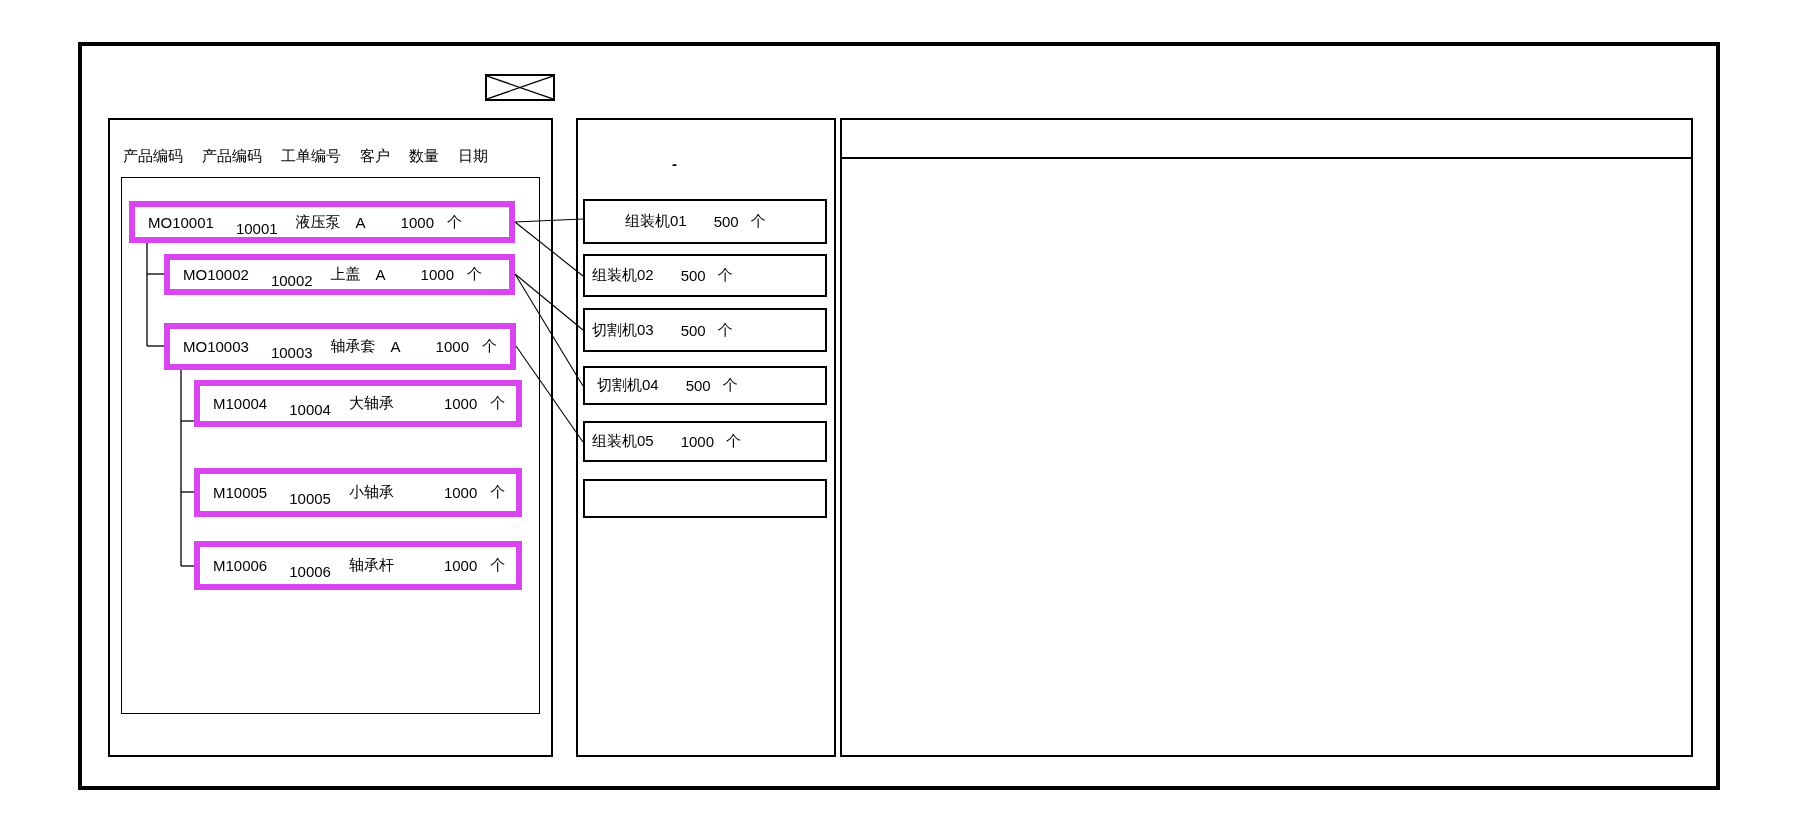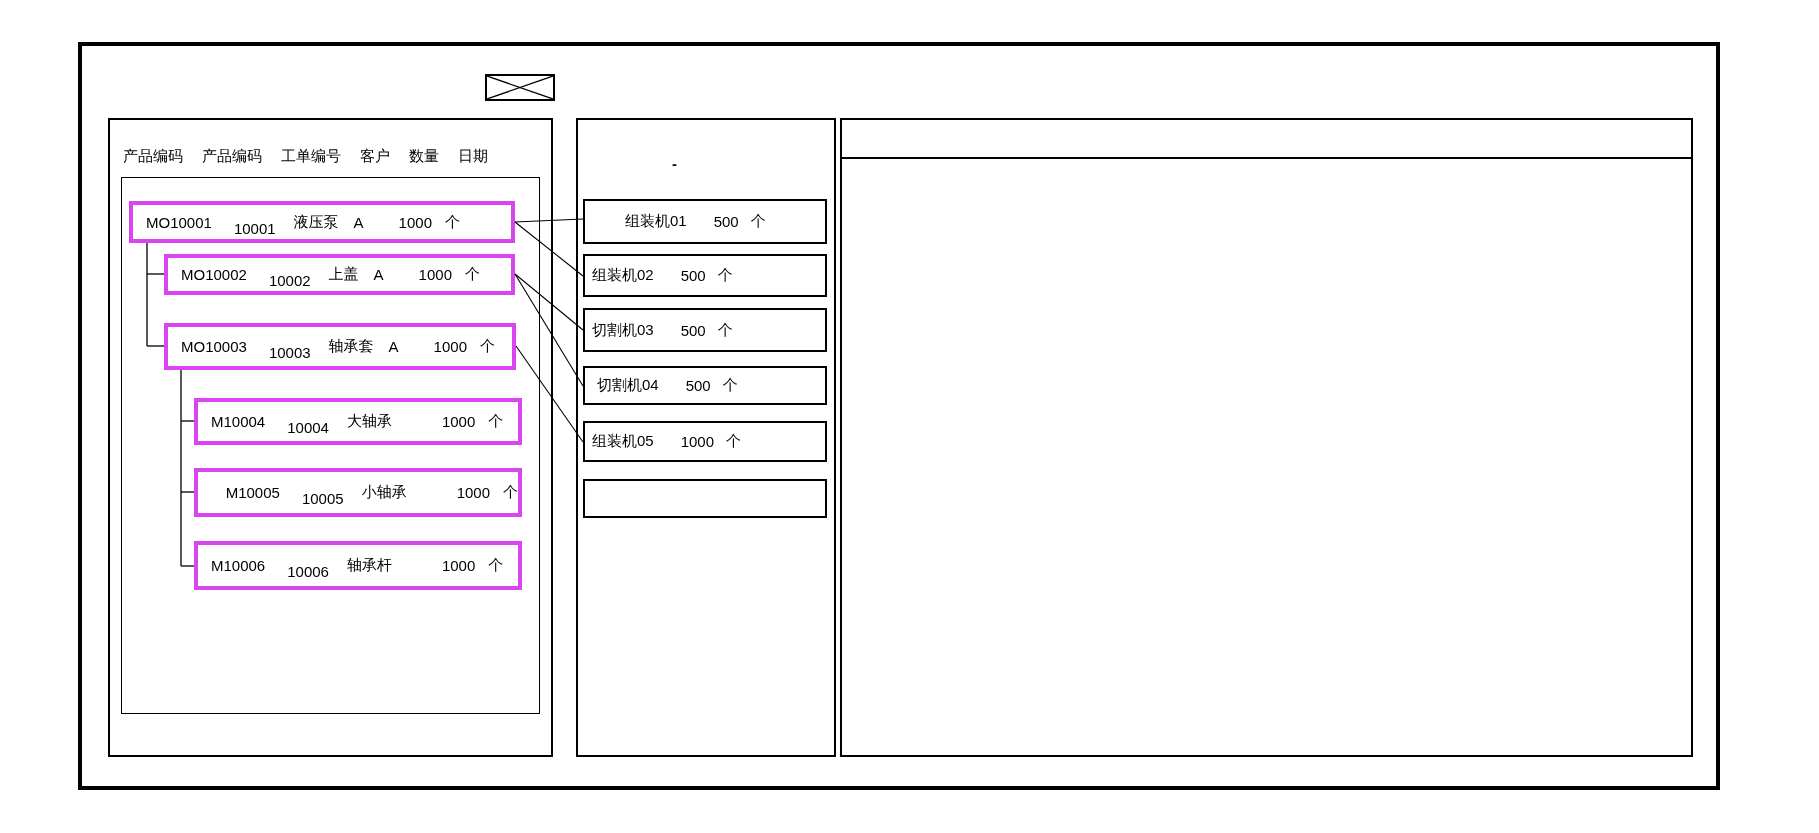--- a/index.html
+++ b/index.html
@@ -18,33 +18,33 @@
   .panel.left{left:108px;top:118px;width:445px;height:639px;}
   .panel.mid{left:576px;top:118px;width:260px;height:639px;}
   .panel.right{left:840px;top:118px;width:853px;height:639px;}
   .divider{left:840px;top:157px;width:853px;height:0;border-top:2px solid #000;}
   
   .cols{left:123px;top:146px;height:20px;display:flex;align-items:center;font-size:15px;white-space:nowrap;}
   .cols span{margin-right:19px;}
   
   .tree-box{left:121px;top:177px;width:419px;height:537px;border:1.5px solid #000;background:#fff;}
   
-  .node{border:4px solid #d946ef;background:#fff;display:flex;align-items:center;
+  .node{border:6px solid #d946ef;background:#fff;display:flex;align-items:center;
         font-size:15px;padding-left:13px;white-space:nowrap;overflow:hidden;}
   .node .f{display:inline-block;}
   .node .fid{margin-right:22px;}
   .node .fcode{margin-right:18px;margin-top:12px;}
   .node .fname{margin-right:15px;}
   .node .fcust{margin-right:35px;}
   .node .fqty{margin-right:13px;}
   .n1{left:129px;top:201px;width:386px;height:42px;}
   .n2{left:164px;top:254px;width:351px;height:41px;}
   .n3{left:164px;top:323px;width:352px;height:47px;}
-  .n4{left:194px;top:398px;width:328px;height:47px;}
-  .n5{left:194px;top:468px;width:328px;height:49px;justify-content:flex-end;}
+  .n4{left:194px;top:380px;width:328px;height:47px;}
+  .n5{left:194px;top:468px;width:328px;height:49px;}
   .n6{left:194px;top:541px;width:328px;height:49px;}
   
   .mrow{left:583px;width:244px;border:2px solid #000;background:#fff;display:flex;align-items:center;
         font-size:15px;padding-left:7px;white-space:nowrap;overflow:hidden;}
   .mrow .mname{margin-right:27px;}
   .mrow .mqty{margin-right:12px;}
   .m1{top:199px;height:45px;padding-left:40px;}
   .m2{top:254px;height:43px;}
   .m3{top:308px;height:44px;}
   .m4{top:366px;height:39px;padding-left:12px;}

